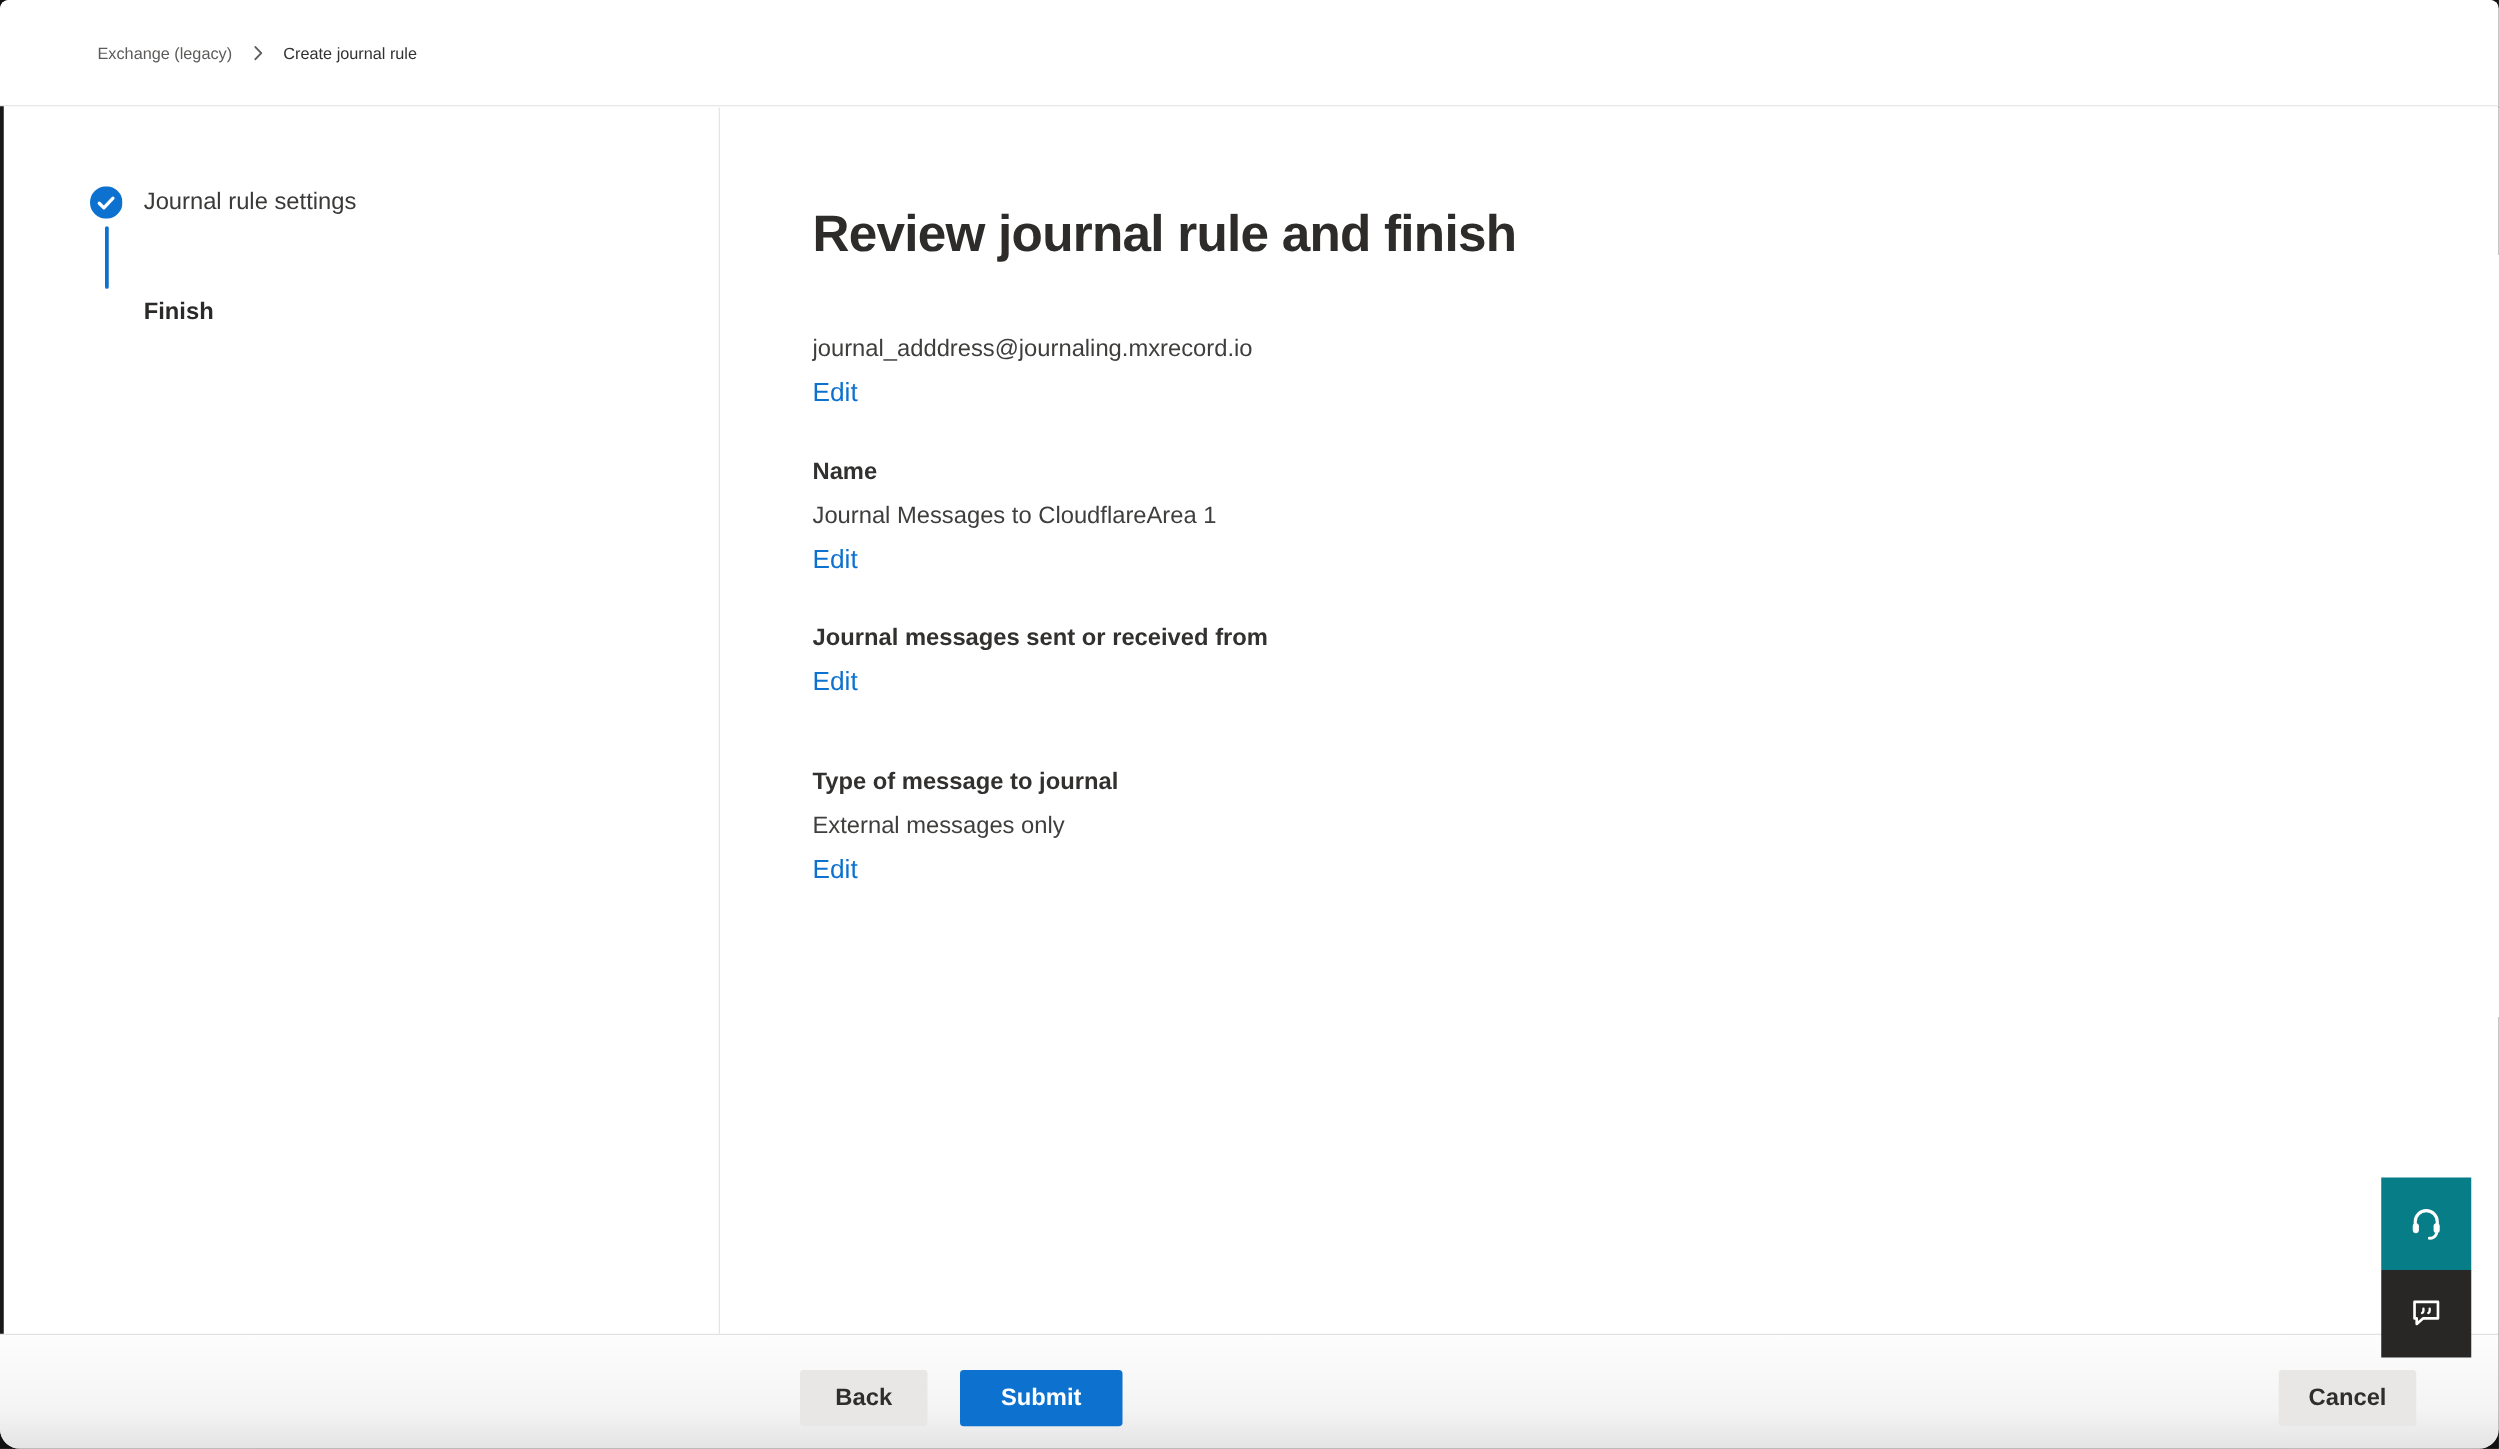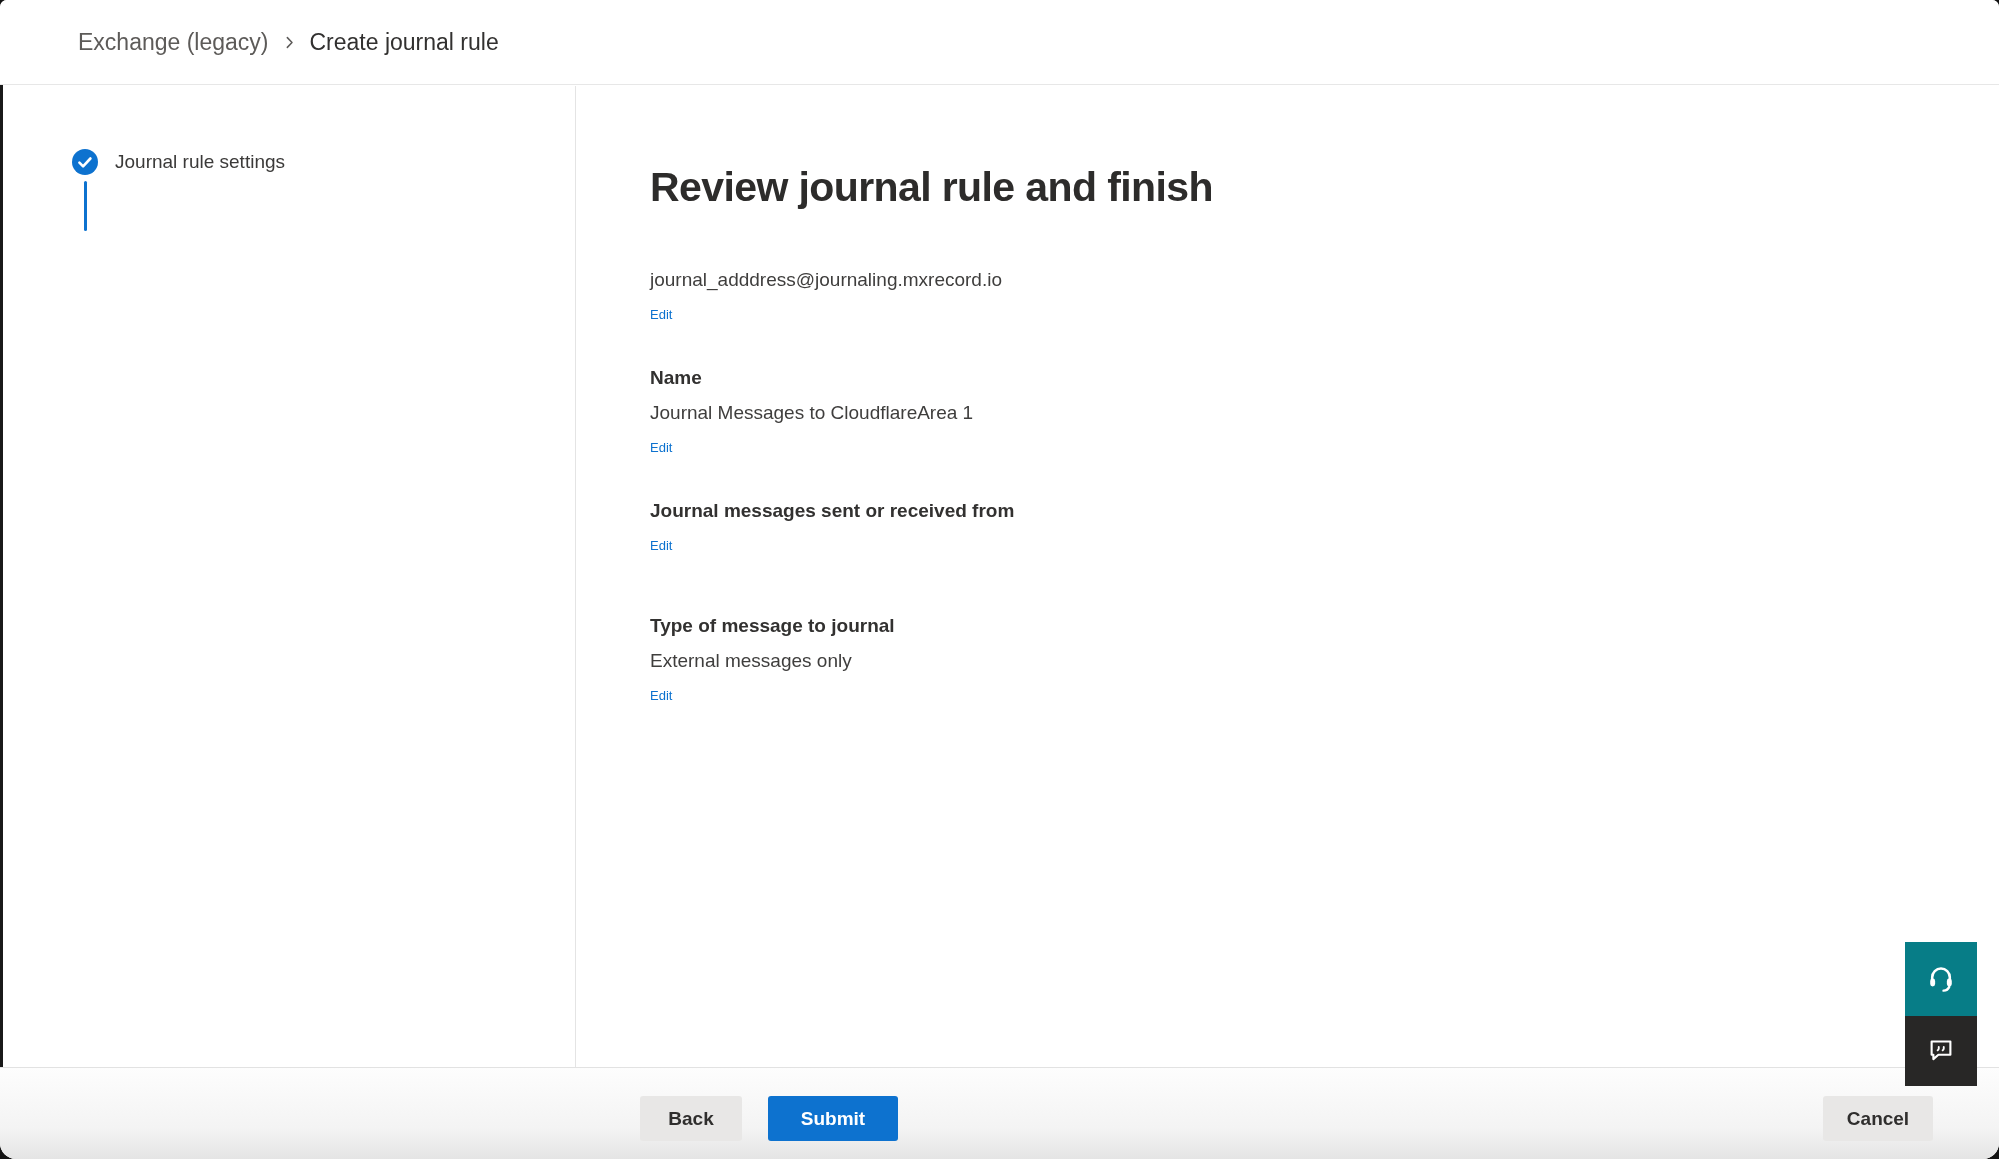--- a/index.html
+++ b/index.html
@@ -17,21 +17,21 @@
     overflow: hidden;
   }
   
   .header {
     position: absolute; top: 0; left: 0; right: 0; height: 85px;
     background: #ffffff;
     border-bottom: 1px solid #e7e7e7;
     display: flex; align-items: center;
     padding-left: 78px;
   }
-  .breadcrumb { display: flex; align-items: center; gap: 14px; font-size: 23px; }
+  .breadcrumb { display: flex; align-items: center; gap: 14px; font-size: 13px; }
   .crumb-root { color: #5d5b59; text-decoration: none; cursor: pointer; }
   .crumb-sep { display: flex; align-items: center; }
   .crumb-current { color: #323130; }
   
   .content-row {
     position: absolute; top: 86px; left: 0; right: 0; bottom: 92px;
     display: flex; background: #ffffff;
   }
   .edge-strip {
     position: absolute; left: 0; top: 85px; width: 3px; height: 982px;
@@ -64,21 +64,21 @@
     font-size: 41px; line-height: 52px; font-weight: 700;
     letter-spacing: -0.6px; color: #2d2c2b;
     margin-bottom: 54px;
   }
   .section { margin-bottom: 37px; }
   .section.wide-gap { margin-bottom: 54px; }
   .section-label { font-size: 19px; line-height: 26px; font-weight: 700; color: #323130; }
   .section-value { font-size: 19px; line-height: 26px; color: #3f3e3d; margin-top: 9px; }
   .edit-link {
     display: inline-block; margin-top: 9px;
-    font-size: 13px; line-height: 26px;
+    font-size: 21px; line-height: 26px;
     color: var(--accent, #0d72cf);
     text-decoration: none; cursor: pointer;
   }
   
   .footer {
     position: absolute; left: 0; right: 0; bottom: 0; height: 92px;
     border-top: 1px solid #e2e2e2;
     background: linear-gradient(180deg, #fdfdfd 0%, #f4f4f4 65%, #e4e4e4 100%);
   }
   .btn {
@@ -131,20 +131,24 @@
       <div class="step-row">
         <span class="step-icon">
           <svg width="26" height="26" viewBox="0 0 26 26">
             <circle cx="13" cy="13" r="13" fill="var(--accent, #0d72cf)"></circle>
             <path d="M7.4 13.6l3.7 3.7 7.3-7.8" fill="none" stroke="#ffffff" stroke-width="2.6" stroke-linecap="round" stroke-linejoin="round"></path>
           </svg>
         </span>
         <span class="step-label">Journal rule settings</span>
       </div>
       <div class="step-connector"></div>
+      <div class="step-row">
+        <span class="step-icon"><span class="step-dot"></span></span>
+        <span class="step-label current">Finish</span>
+      </div>
     </aside>
 
     <main class="main-panel">
       <h1 class="page-title">Review journal rule and finish</h1>
 
       <div class="section">
         <div class="section-value">journal_adddress@journaling.mxrecord.io</div>
         <a class="edit-link">Edit</a>
       </div>
 

